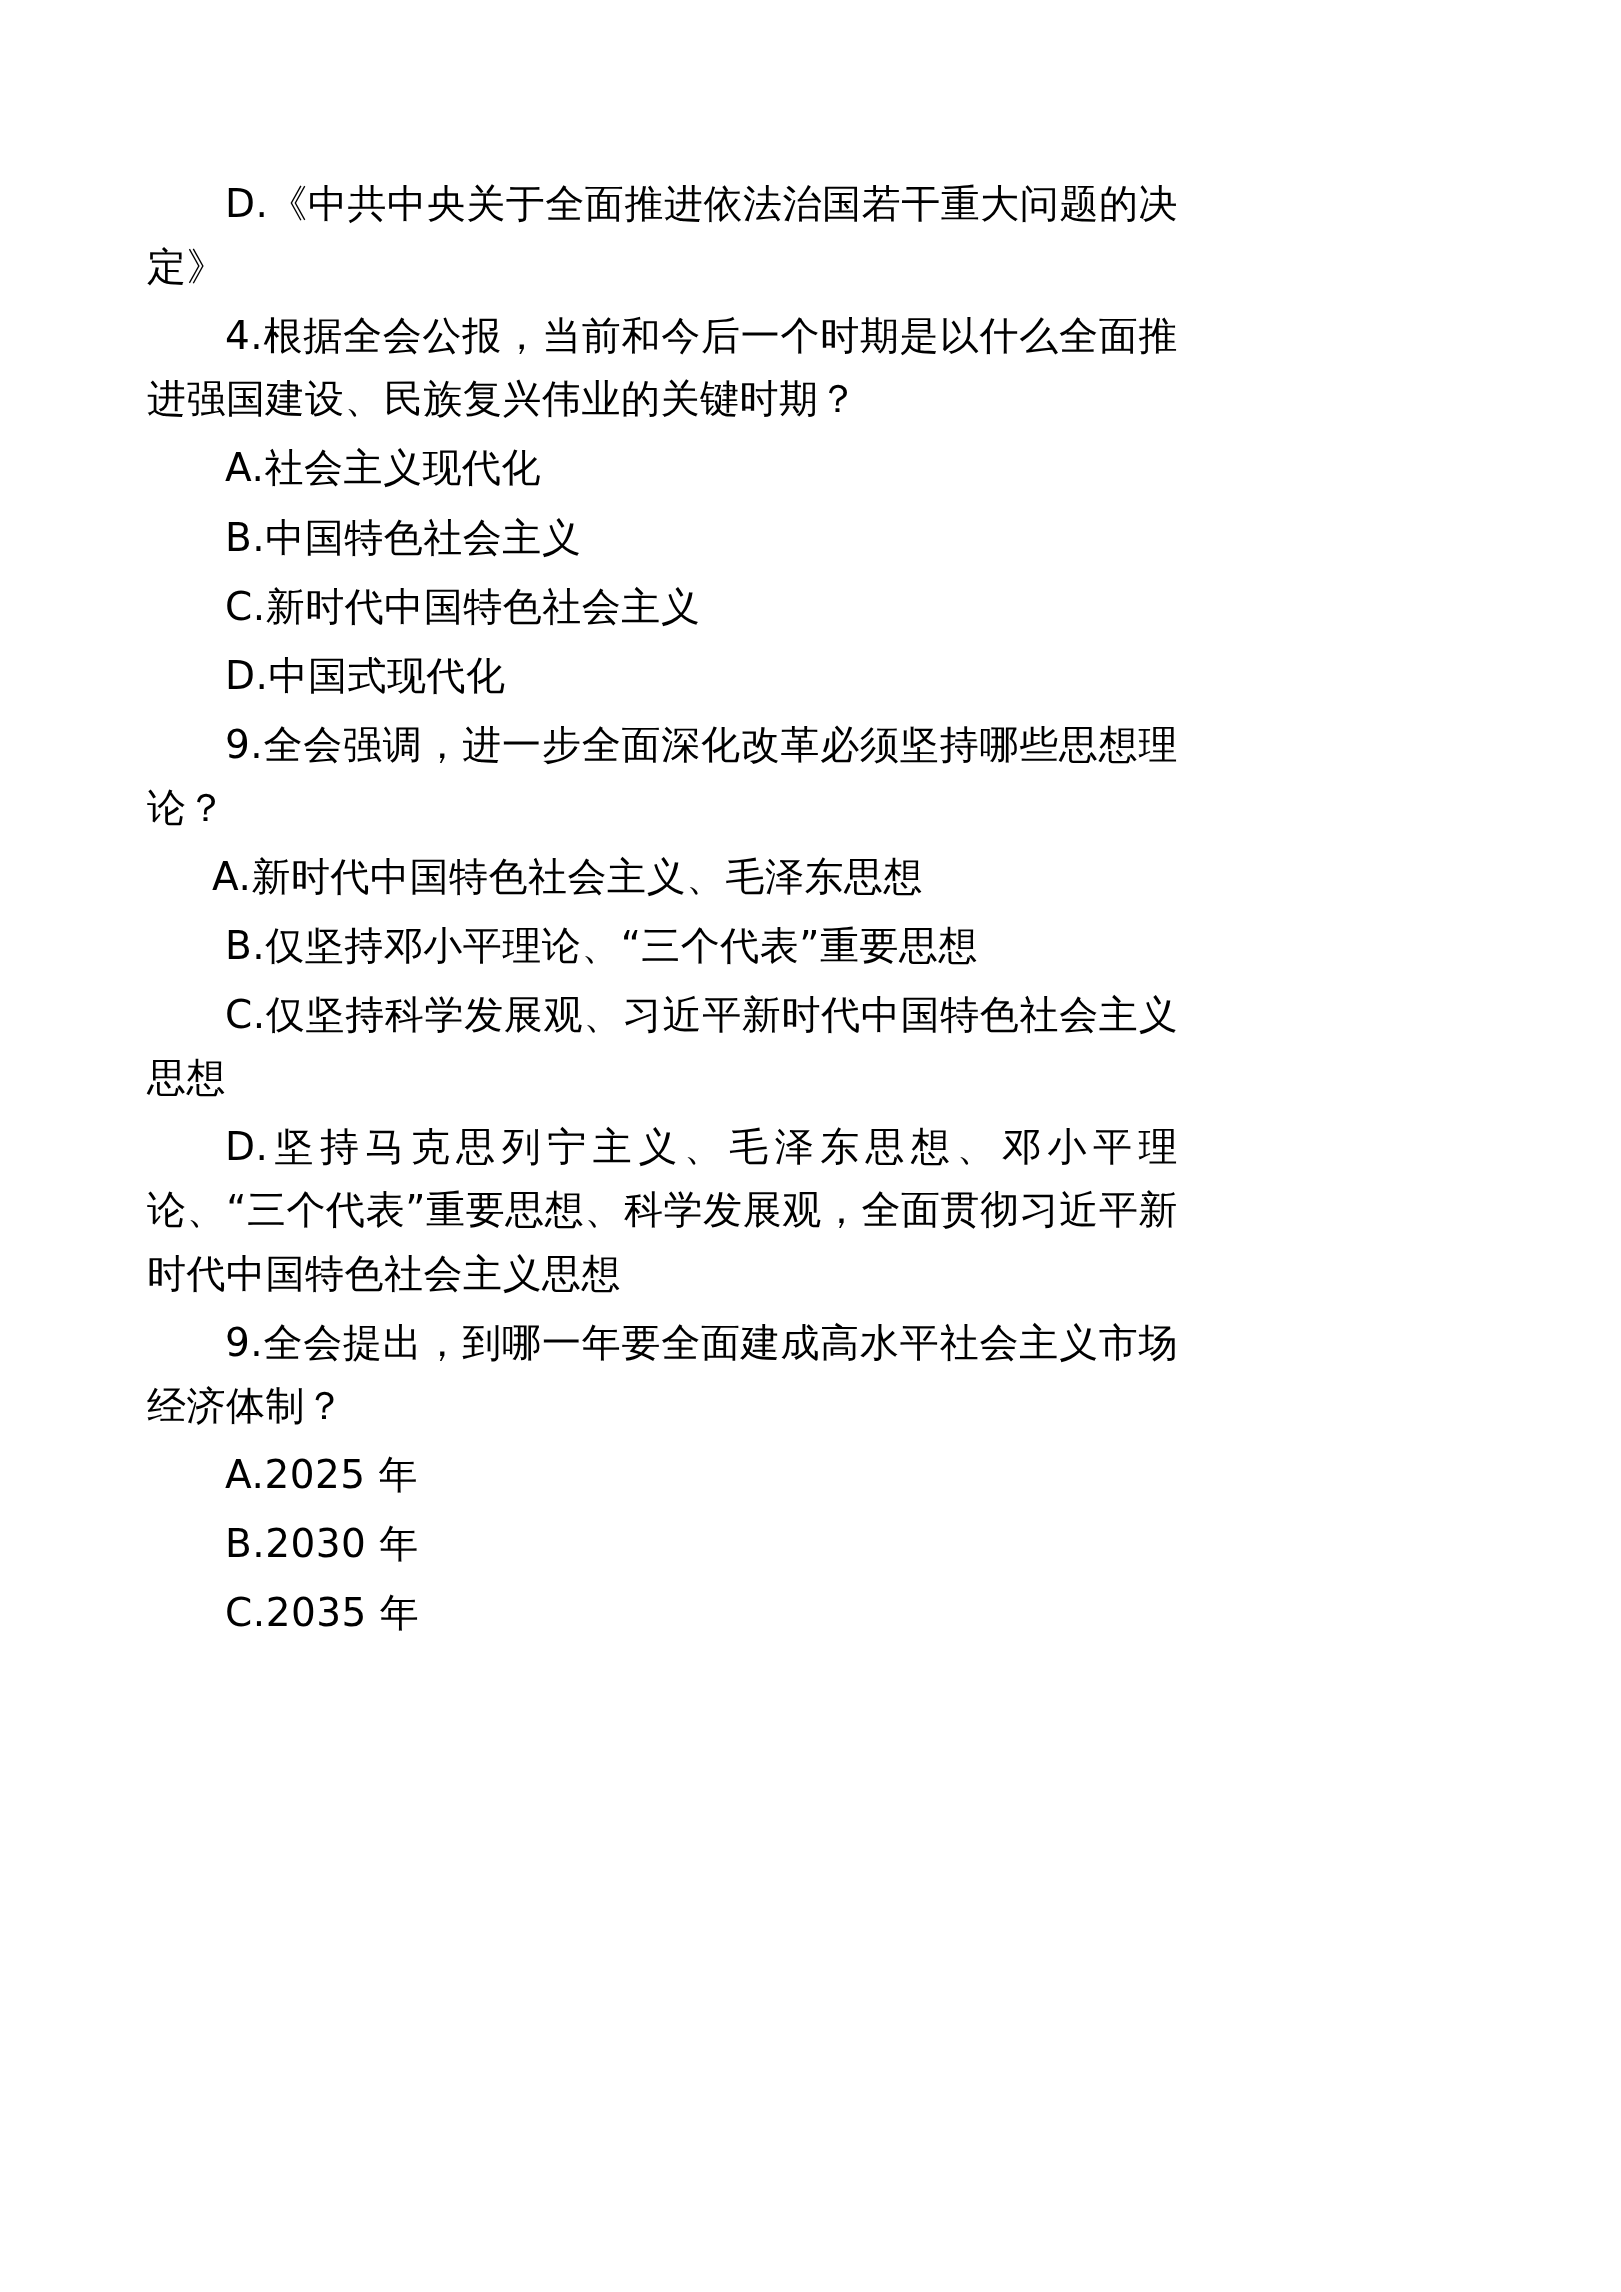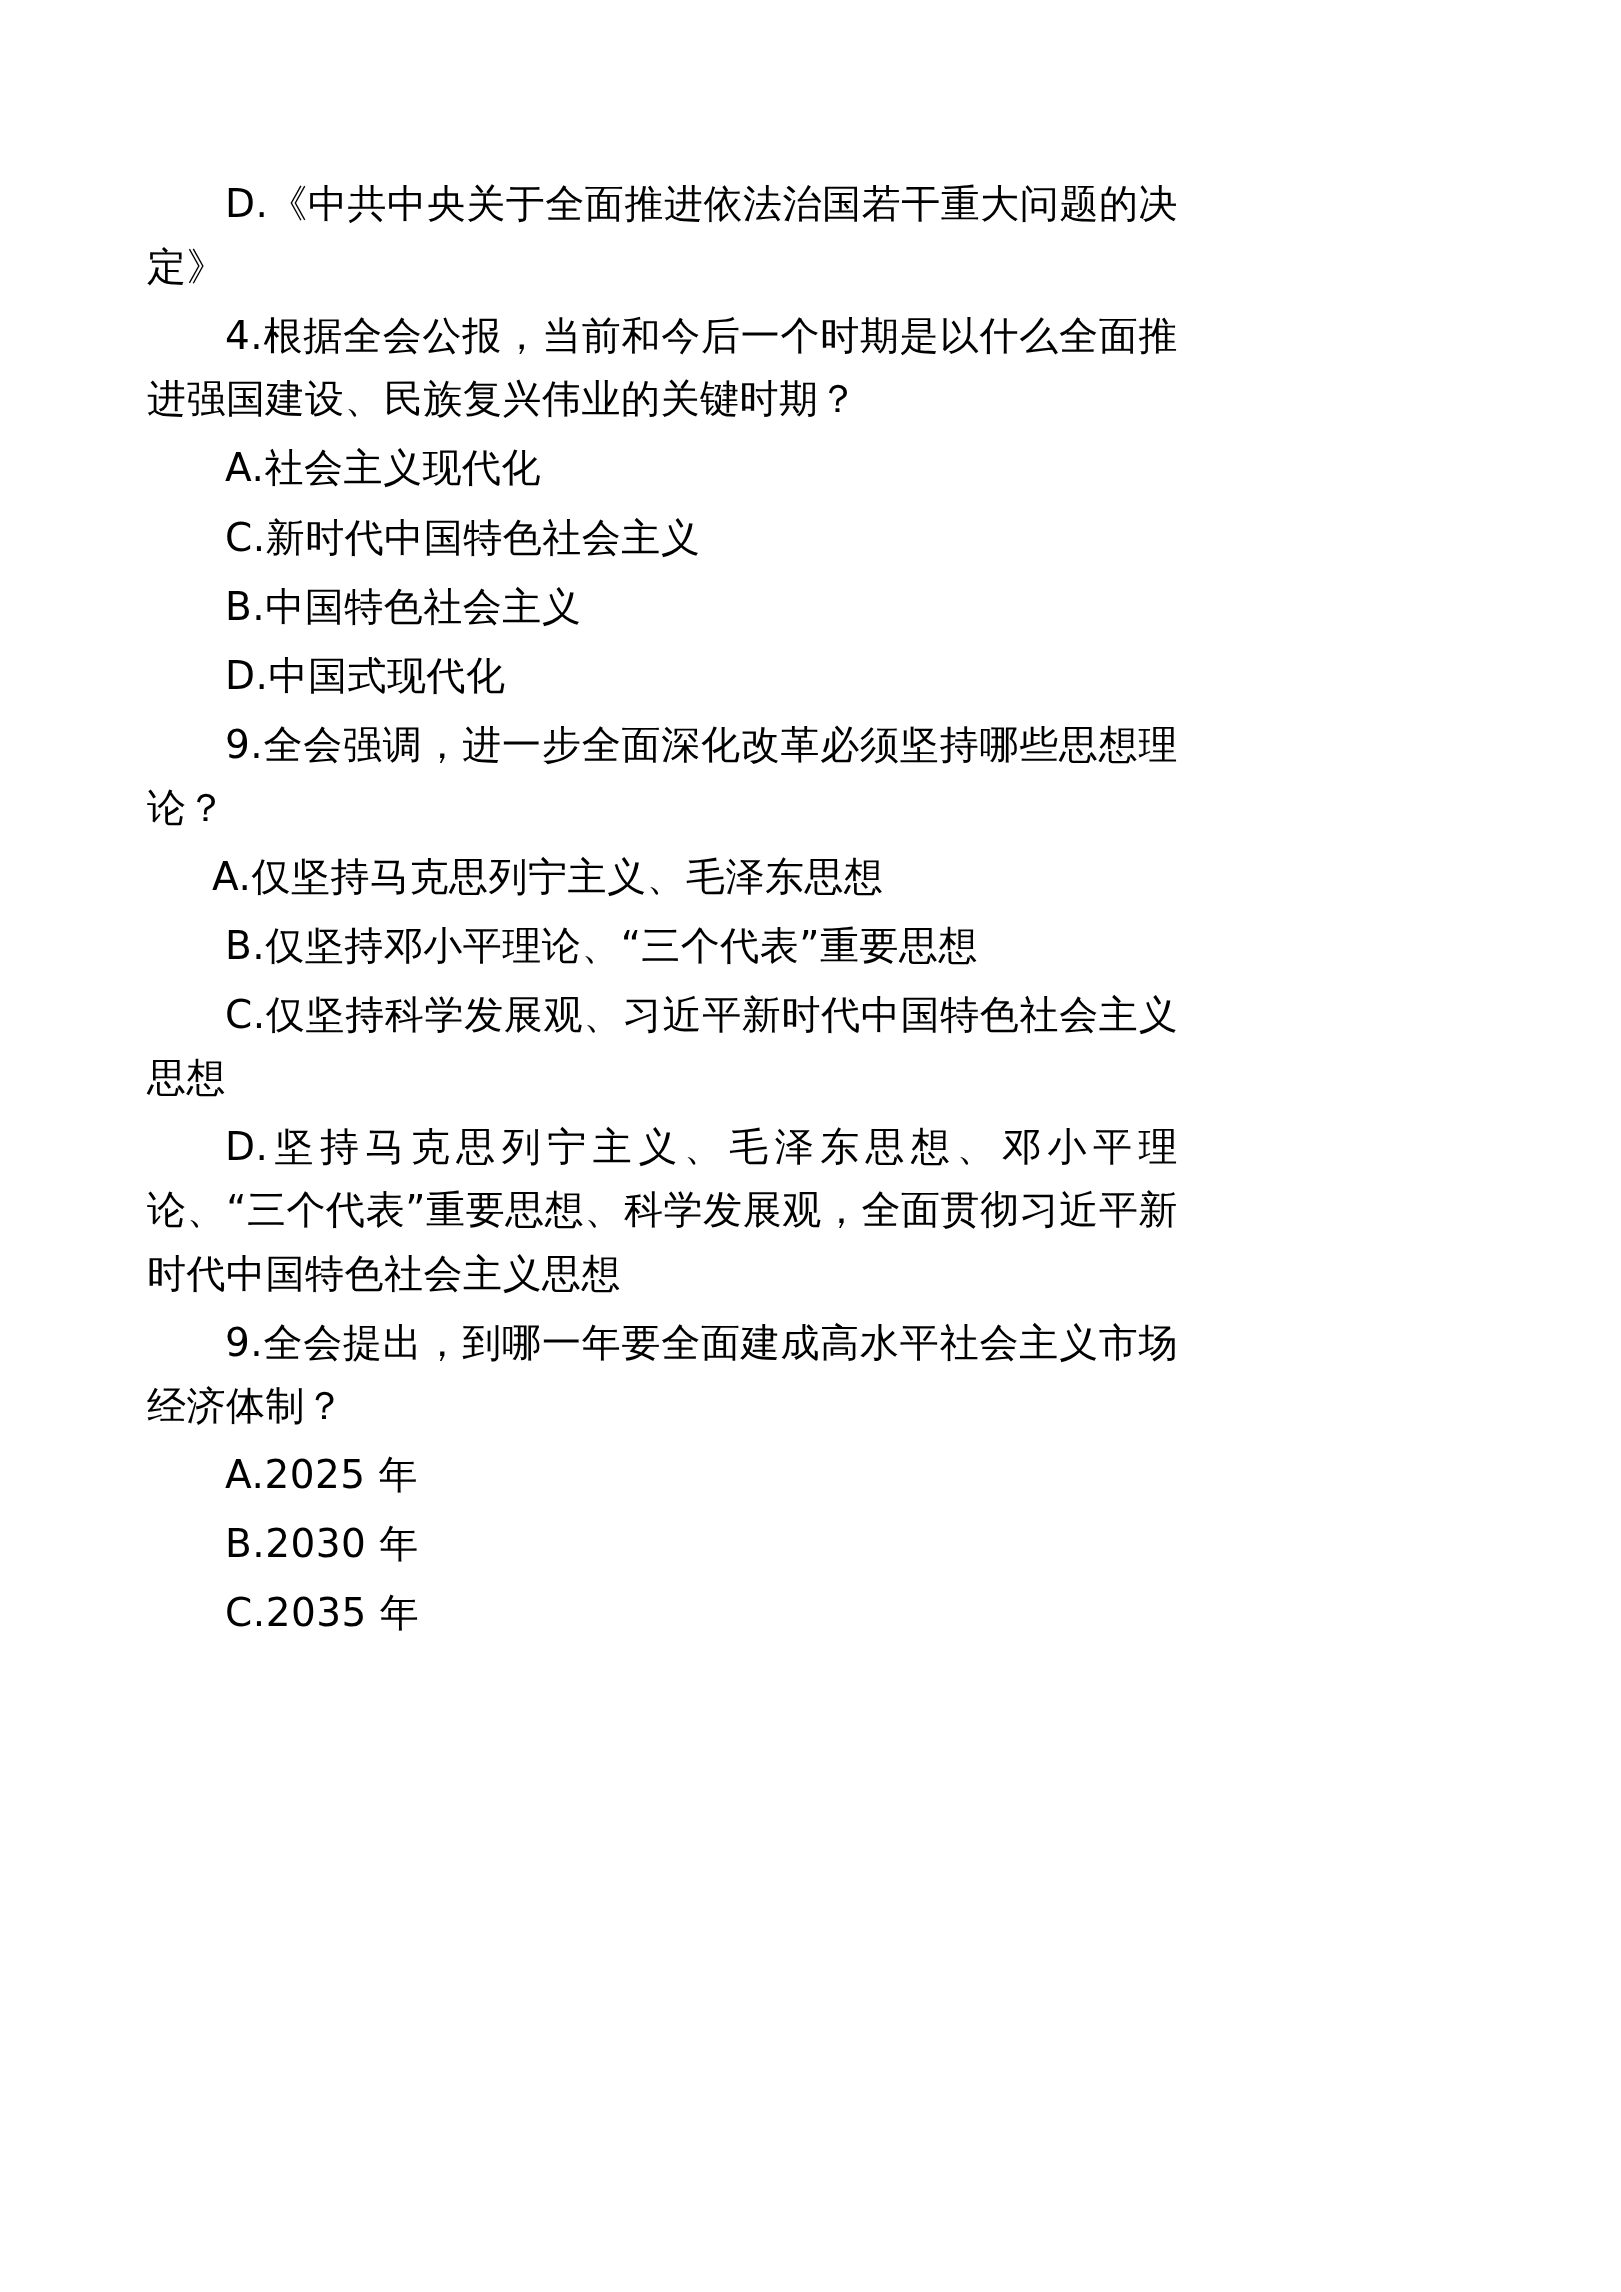--- a/index.html
+++ b/index.html
@@ -43,25 +43,25 @@
 </style>
 </head>
 <body>
 
 <div class="page">
   <div class="doc-body">
 
     <p class="para opt">D.《中共中央关于全面推进依法治国若干重大问题的决定》</p>
     <p class="para q">4.根据全会公报，当前和今后一个时期是以什么全面推进强国建设、民族复兴伟业的关键时期？</p>
     <p class="para opt">A.社会主义现代化</p>
+    <p class="para opt">B.中国特色社会主义</p>
     <p class="para opt">C.新时代中国特色社会主义</p>
-    <p class="para opt">B.中国特色社会主义</p>
     <p class="para opt">D.中国式现代化</p>
     <p class="para q">9.全会强调，进一步全面深化改革必须坚持哪些思想理论？</p>
-    <p class="para opt opt-a5">A.仅坚持马克思列宁主义、毛泽东思想</p>
+    <p class="para opt opt-a5">A.新时代中国特色社会主义、毛泽东思想</p>
     <p class="para opt">B.仅坚持邓小平理论、“三个代表”重要思想</p>
     <p class="para opt">C.仅坚持科学发展观、习近平新时代中国特色社会主义思想</p>
     <p class="para opt">D.坚持马克思列宁主义、毛泽东思想、邓小平理论、“三个代表”重要思想、科学发展观，全面贯彻习近平新时代中国特色社会主义思想</p>
     <p class="para q">9.全会提出，到哪一年要全面建成高水平社会主义市场经济体制？</p>
     <p class="para opt">A.2025 年</p>
     <p class="para opt">B.2030 年</p>
     <p class="para opt">C.2035 年</p>
 
   </div>
 </div>

